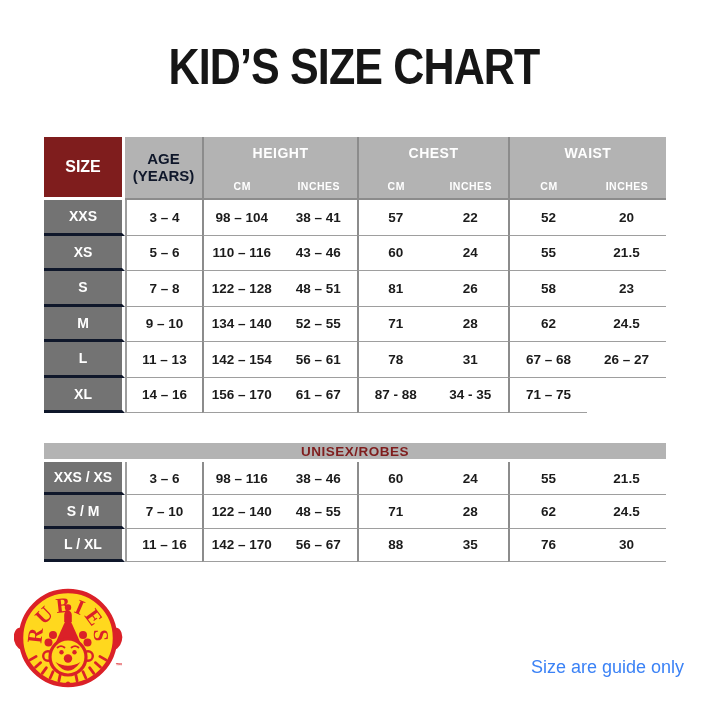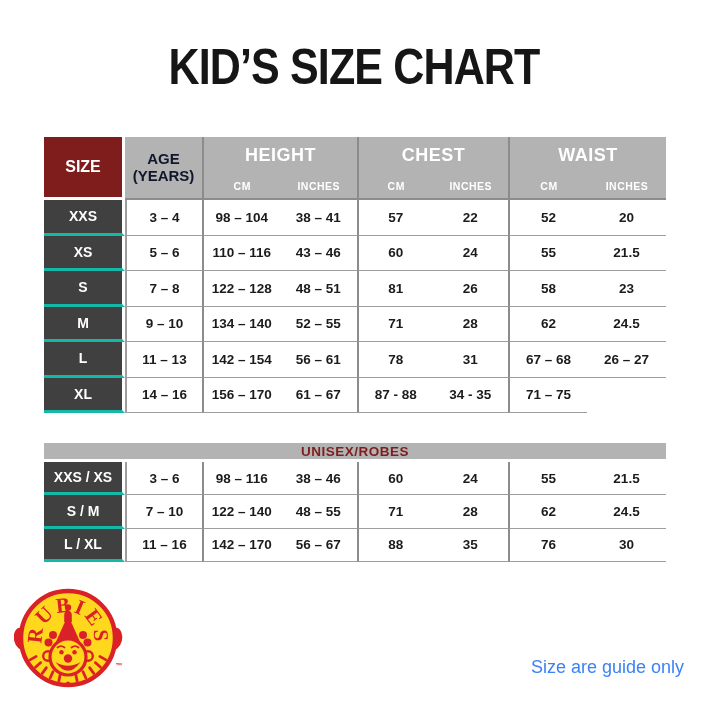--- a/index.html
+++ b/index.html
@@ -23,33 +23,33 @@
     font-weight:700;font-size:16px;border-right:3px solid #fff;border-bottom:3px solid #fff;
   }
   .th-age{
     background:#B3B3B3;color:#0f172a;display:flex;flex-direction:column;align-items:center;justify-content:center;
     font-weight:700;font-size:15px;line-height:1.12;border-bottom:2px solid #8C8C8C;text-align:right;
   }
   .th-group{
     background:#B3B3B3;color:#fff;position:relative;
     border-left:2.5px solid #8C8C8C;border-bottom:2px solid #8C8C8C;
   }
-  .group-label{text-align:center;margin-top:8px;font-size:18px;font-weight:700;letter-spacing:.5px;}
+  .group-label{text-align:center;margin-top:8px;font-size:14px;font-weight:700;letter-spacing:.5px;}
   .sub-labels{position:absolute;left:0;right:0;bottom:6px;display:flex;}
   .sub-labels span{flex:1;text-align:center;font-size:10.5px;font-weight:700;letter-spacing:.5px;}
   .tr{display:grid;grid-template-columns:81px 77px 77.5px 77.5px 75.5px 75.5px 79px 79px;height:35.5px;}
   .unisex-table .tr{height:33.4px;}
   .td{
     box-sizing:border-box;display:flex;align-items:center;justify-content:center;
     font-size:13.5px;font-weight:700;color:#1b1b1b;background:#fff;
     border-bottom:1.8px solid #9E9E9E;
   }
   .td.size{
-    background:#404040;color:#fff;font-size:14px;
-    border-right:3px solid #fff;border-bottom:3px solid #14b8a6;
+    background:#737373;color:#fff;font-size:14px;
+    border-right:3px solid #fff;border-bottom:3px solid #0f172a;
   }
   .td.age{border-left:2px solid #9E9E9E;}
   .td.grp{border-left:2.5px solid #8C8C8C;}
   .band{
     height:16px;background:#B3B3B3;color:#7f1d1d;font-weight:700;font-size:13.5px;
     display:flex;align-items:center;justify-content:center;letter-spacing:.5px;margin-bottom:3px;
   }
   .note{
     position:absolute;right:24px;top:657px;font-size:18px;color:#3b82f6;font-weight:400;
   }

